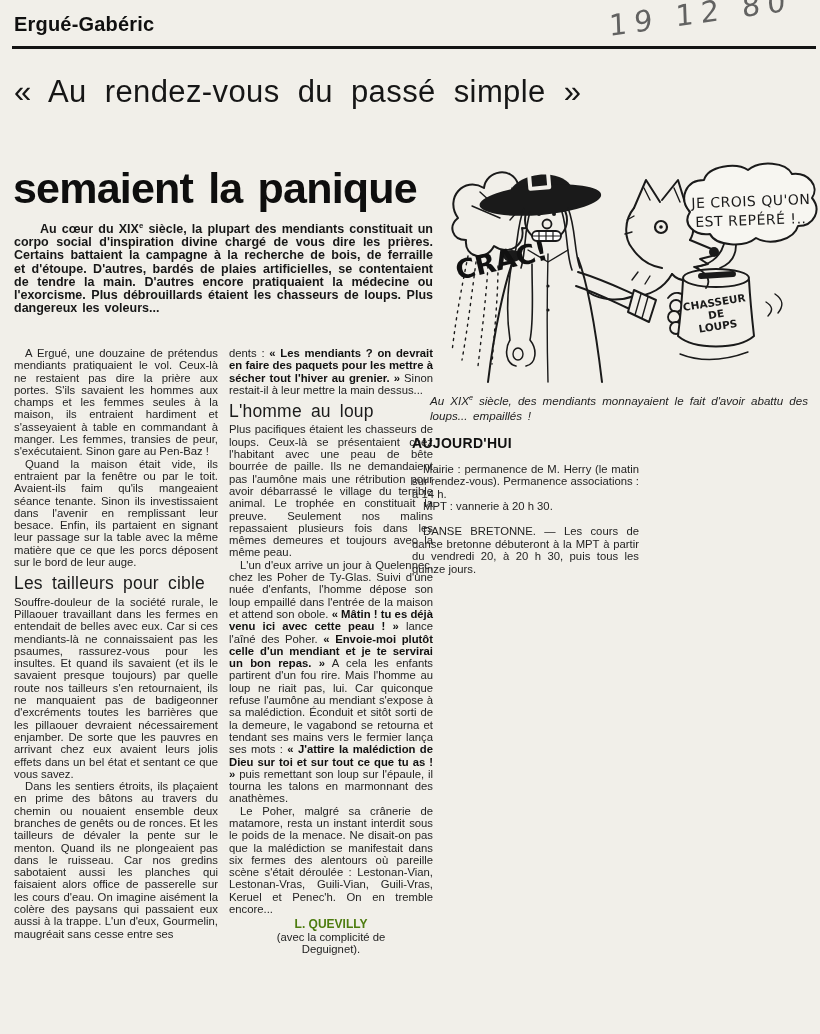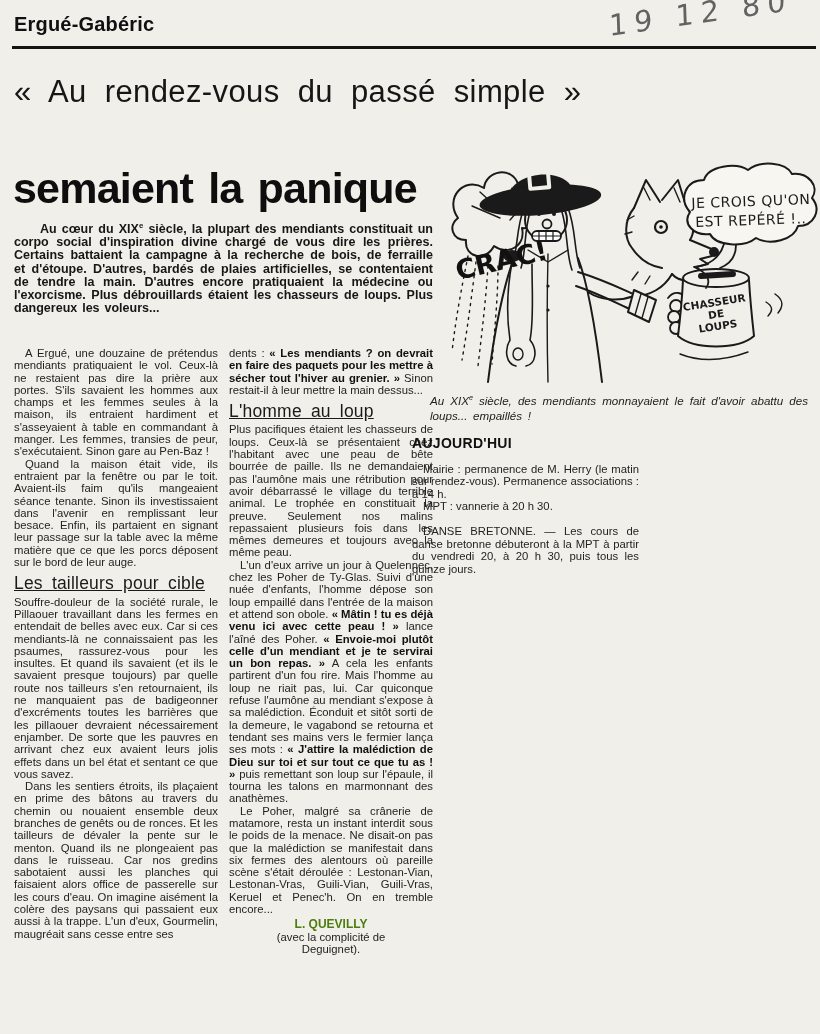--- a/index.html
+++ b/index.html
@@ -31,21 +31,21 @@
   
   .col{
     position:absolute;top:347px;width:204px;
     font-size:11.3px;line-height:12.3px;text-align:justify;
     color:#232323;hyphens:auto;
   }
   .col1{left:14px;}
   .col2{left:229px;}
   .col p{margin:0;text-indent:11px;}
   .col p.noindent{text-indent:0;}
-  .col h3{font-size:17.5px;font-weight:400;color:#1a1a1a;margin:9px 0 6px;letter-spacing:.2px;word-spacing:4px;text-indent:0;white-space:nowrap;text-decoration:underline;}
+  .col h3{font-size:17.5px;font-weight:400;color:#1a1a1a;margin:9px 0 6px;letter-spacing:.2px;word-spacing:4px;text-indent:0;white-space:nowrap;}
   .col b{color:#101010;}
   .sig-name{margin-top:3px;text-align:center;font-weight:bold;font-size:12px;color:#4d7c0f;}
   .sig-note{text-align:center;}
   
   .cartoon{position:absolute;left:428px;top:154px;width:392px;height:238px;}
   .caption{
     position:absolute;left:430px;top:394px;width:378px;
     font-size:11.6px;line-height:14.8px;font-style:italic;color:#222;
     text-align:justify;word-spacing:2.5px;
   }

